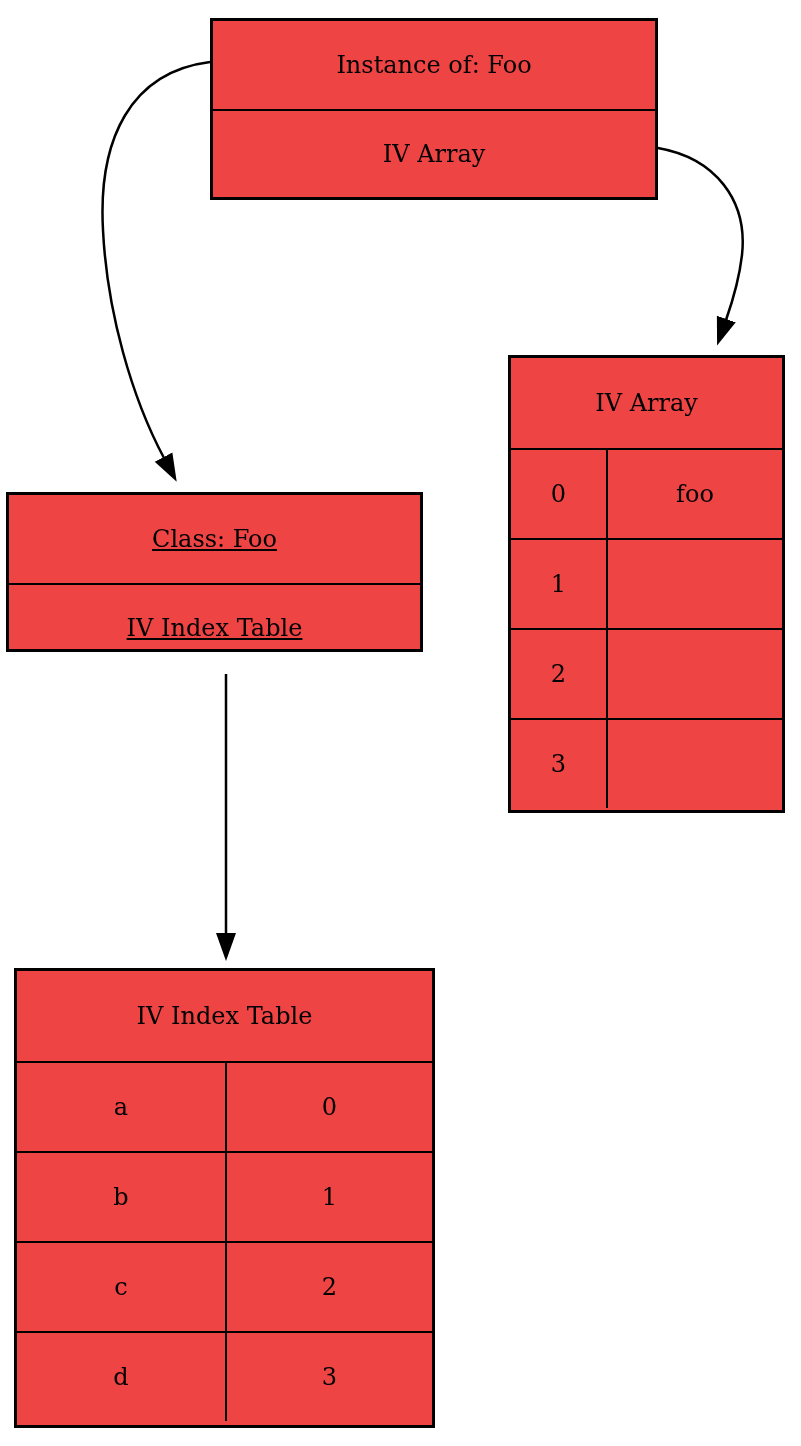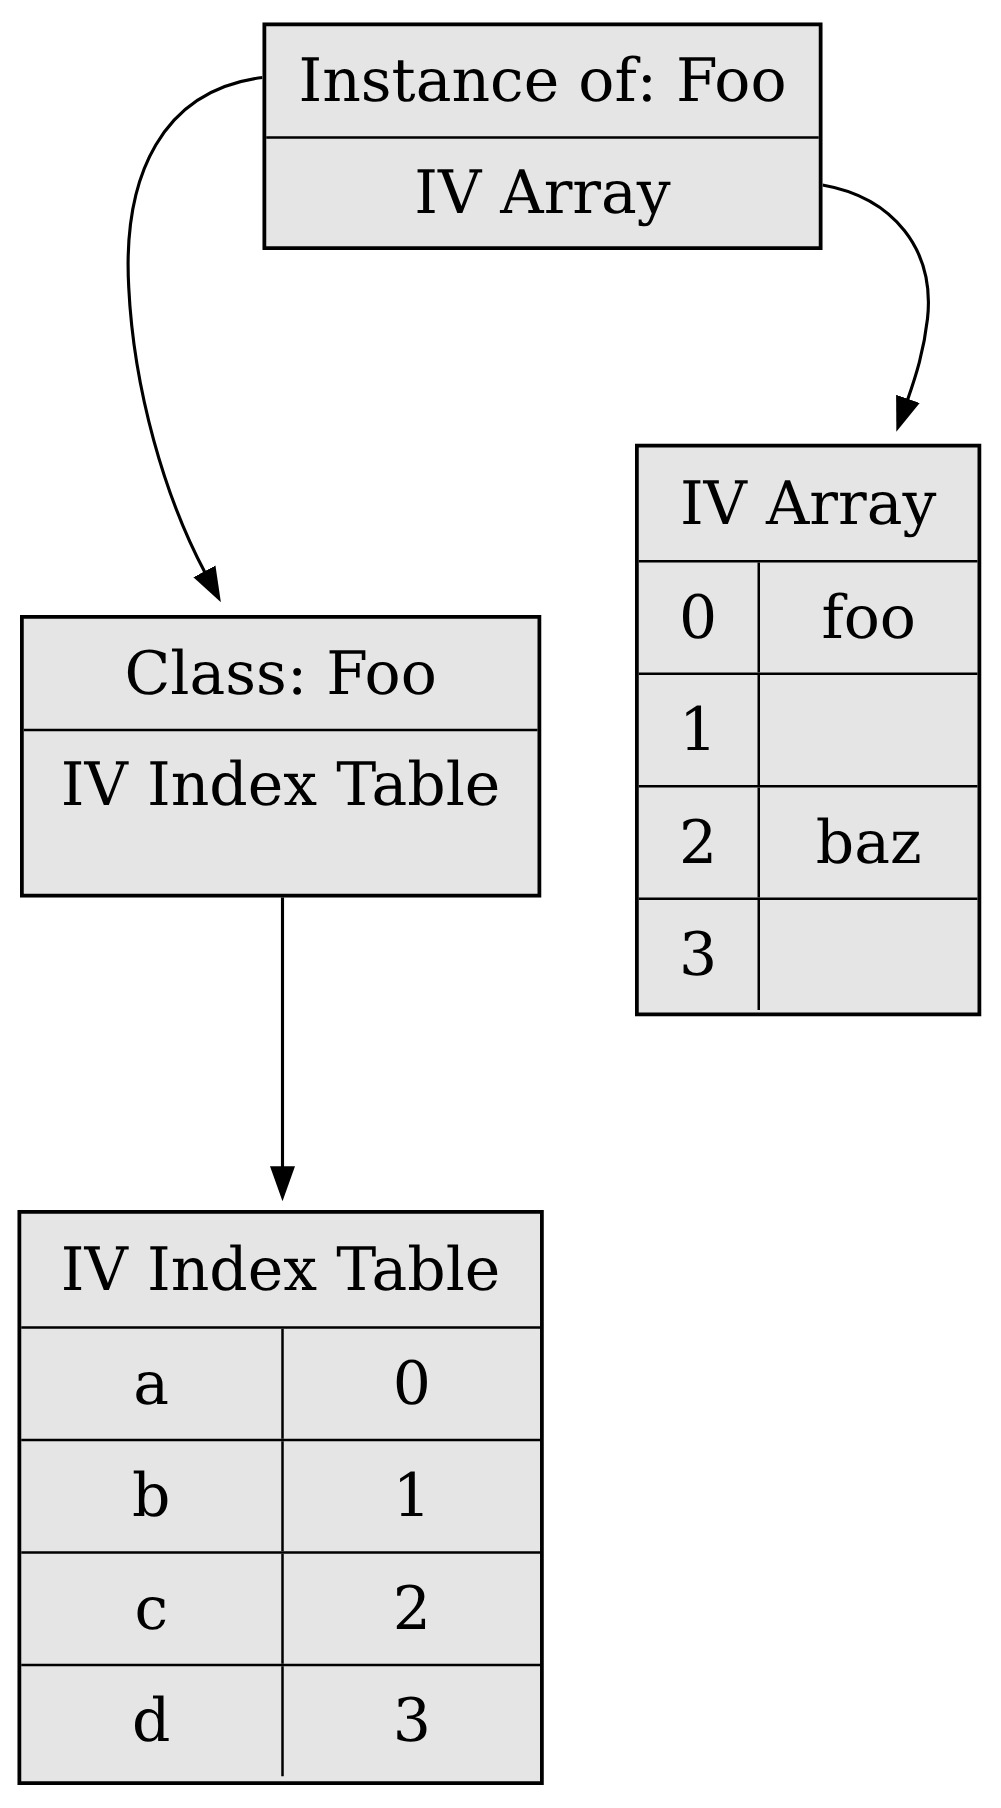--- a/index.html
+++ b/index.html
@@ -16,25 +16,25 @@
     overflow: hidden;
   }
   .edges {
     position: absolute;
     left: 0; top: 0;
     width: 801px; height: 1446px;
     pointer-events: none;
   }
   .node {
     position: absolute;
-    background: #e5e5e5;
+    background: #ef4444;
     border: 3px solid #000000;
     box-sizing: border-box;
     color: #000000;
-    font-size: 48px;
+    font-size: 24px;
   }
   .record-row {
     display: flex;
     align-items: center;
     justify-content: center;
     box-sizing: border-box;
     height: 88px;
   }
   .record-row + .record-row {
     border-top: 2px solid #000000;
@@ -83,37 +83,36 @@
     <path d="M 210 62 C 130 72, 98 140, 103 230 C 107 312, 132 398, 164 458" fill="none" stroke="#000000" stroke-width="2.5" marker-end="url(#arrow)"></path>
     <path d="M 658 148 C 715 158, 748 200, 742 255 C 739 281, 733 300, 726 320" fill="none" stroke="#000000" stroke-width="2.5" marker-end="url(#arrow)"></path>
     <path d="M 226 674 L 226 934" fill="none" stroke="#000000" stroke-width="2.5" marker-end="url(#arrow)"></path>
   </svg>
 
   <div class="node" style="left:210px; top:18px; width:448px; height:182px;">
     <div class="record-row">Instance of: Foo</div>
     <div class="record-row">IV Array</div>
   </div>
 
-  <div class="node" style="left:16px; top:492px; width:417px; height:226px;">
+  <div class="node" style="left:6px; top:492px; width:417px; height:160px;text-decoration:underline;">
     <div class="record-row">Class: Foo</div>
     <div class="record-row">IV Index Table</div>
   </div>
 
   <div class="node iv-array" style="left:508px; top:355px; width:277px; height:458px;">
     <div class="tbl-header">IV Array</div>
     <div class="tbl-row">
       <div class="tbl-cell key">0</div>
       <div class="tbl-cell value">foo</div>
     </div>
     <div class="tbl-row">
       <div class="tbl-cell key">1</div>
     </div>
     <div class="tbl-row">
       <div class="tbl-cell key">2</div>
-      <div class="tbl-cell value">baz</div>
     </div>
     <div class="tbl-row">
       <div class="tbl-cell key">3</div>
     </div>
   </div>
 
   <div class="node iv-index" style="left:14px; top:968px; width:421px; height:460px;">
     <div class="tbl-header">IV Index Table</div>
     <div class="tbl-row">
       <div class="tbl-cell key">a</div>

